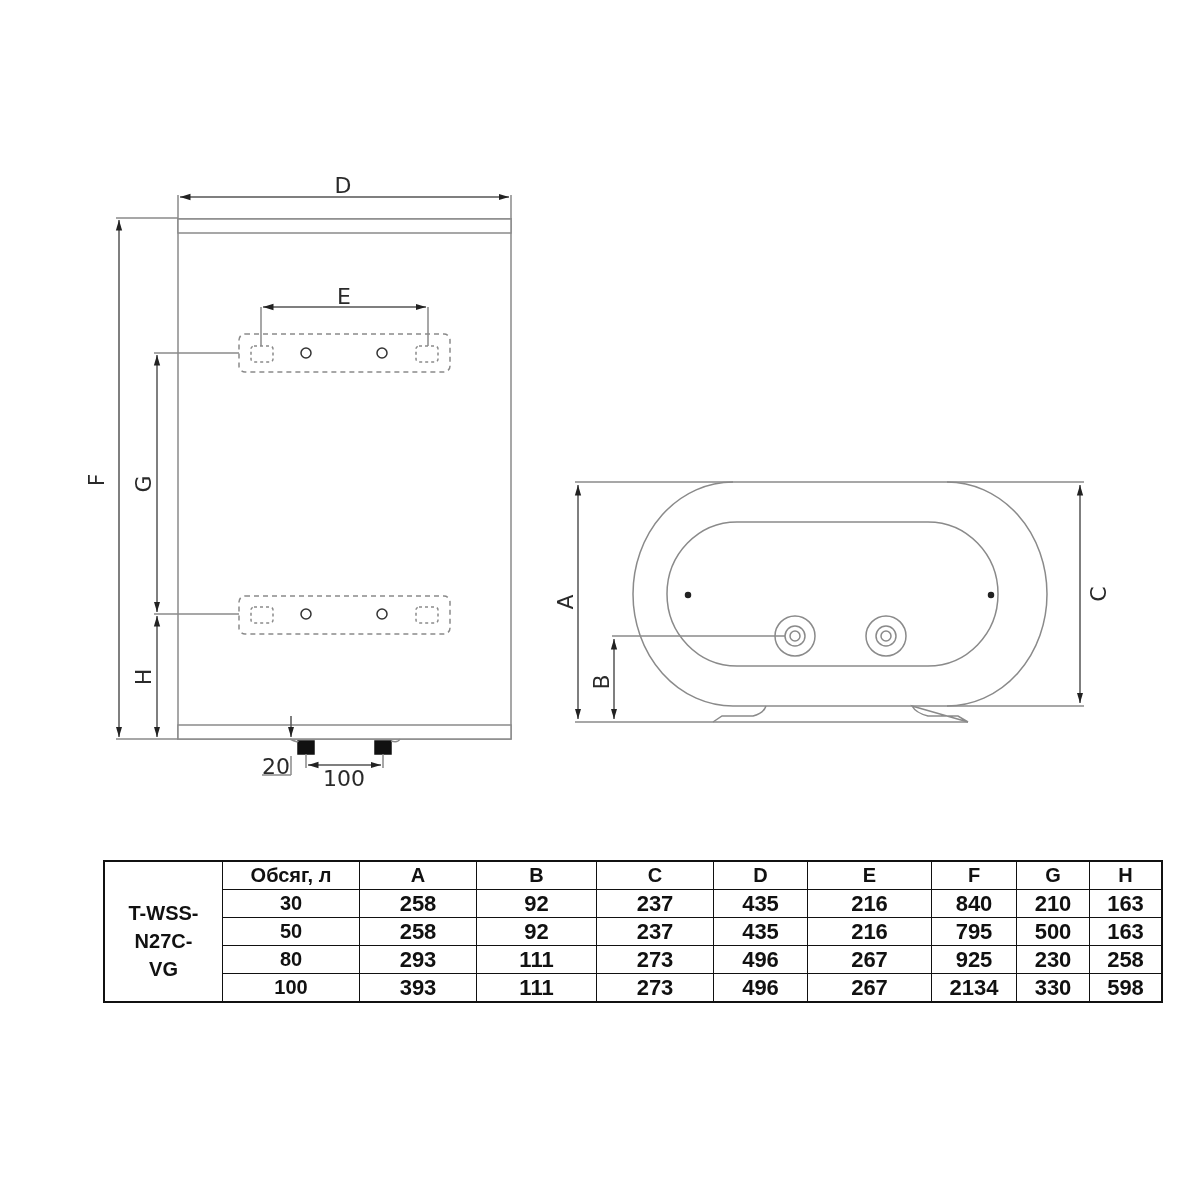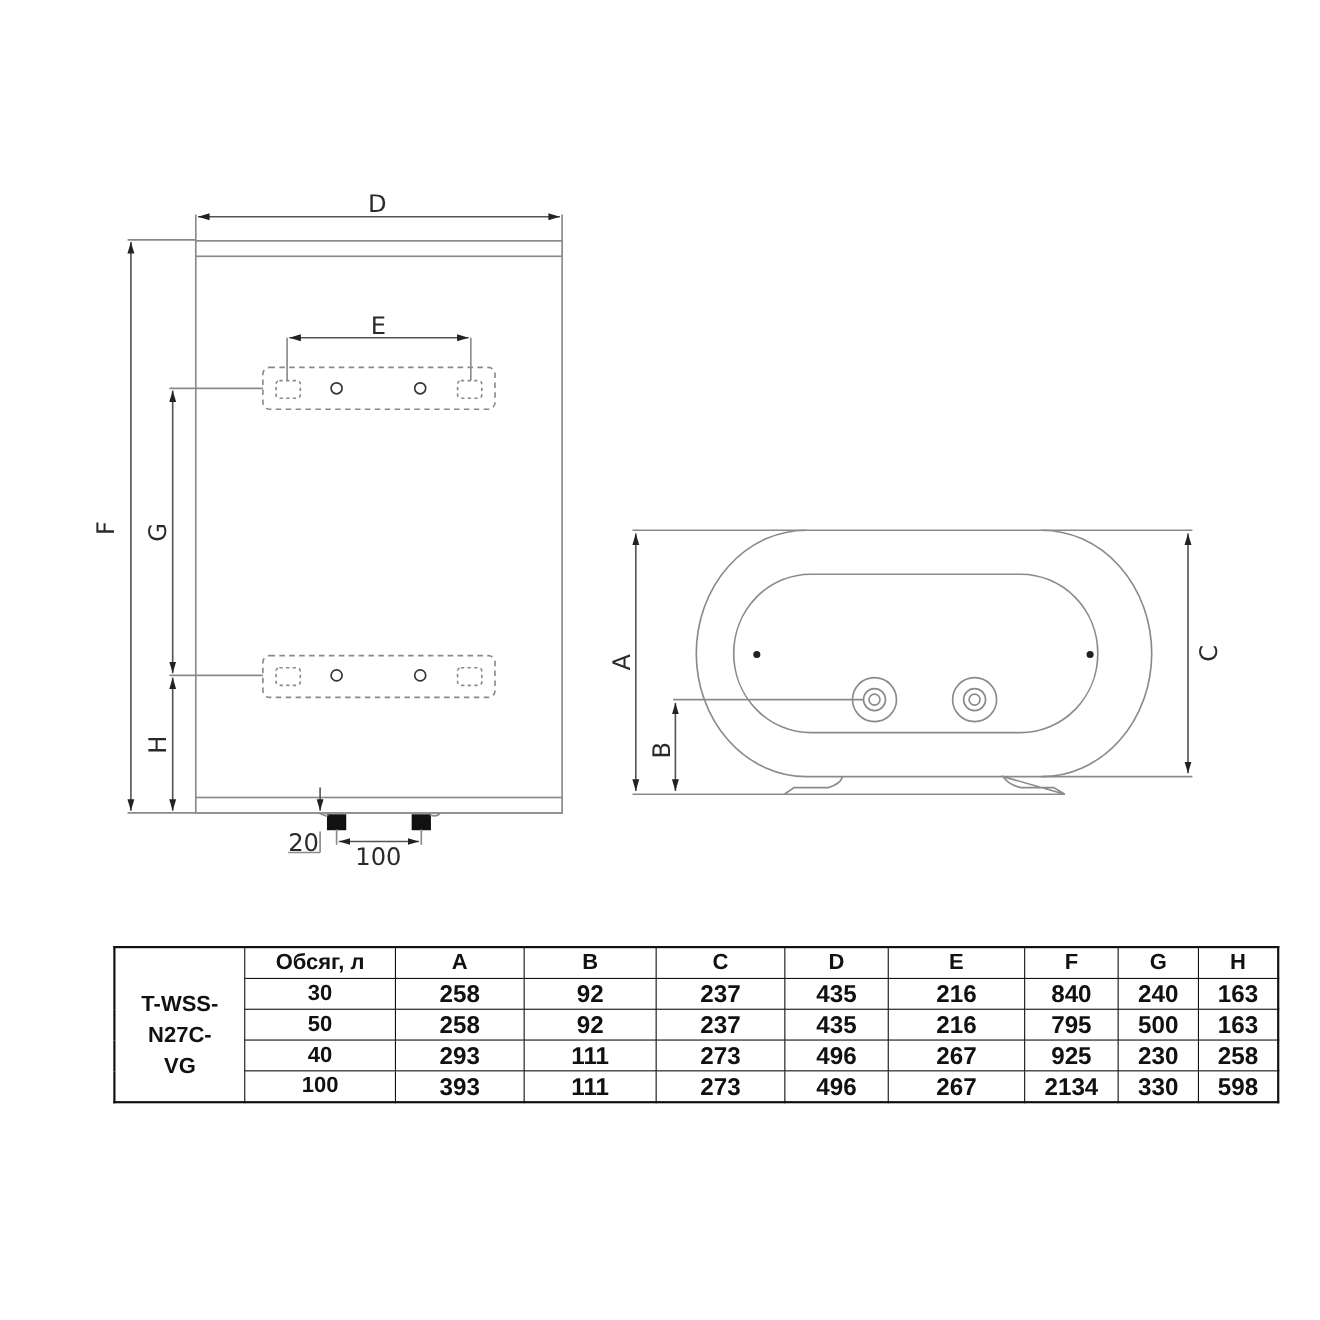--- a/index.html
+++ b/index.html
@@ -140,36 +140,36 @@
     <th class="c-h">H</th>
   </tr>
   <tr>
     <td class="vol">30</td>
     <td>258</td>
     <td>92</td>
     <td>237</td>
     <td>435</td>
     <td>216</td>
     <td>840</td>
-    <td>240</td>
+    <td>210</td>
     <td>163</td>
   </tr>
   <tr>
     <td class="vol">50</td>
     <td>258</td>
     <td>92</td>
     <td>237</td>
     <td>435</td>
     <td>216</td>
     <td>795</td>
     <td>500</td>
     <td>163</td>
   </tr>
   <tr>
-    <td class="vol">40</td>
+    <td class="vol">80</td>
     <td>293</td>
     <td>111</td>
     <td>273</td>
     <td>496</td>
     <td>267</td>
     <td>925</td>
     <td>230</td>
     <td>258</td>
   </tr>
   <tr>

